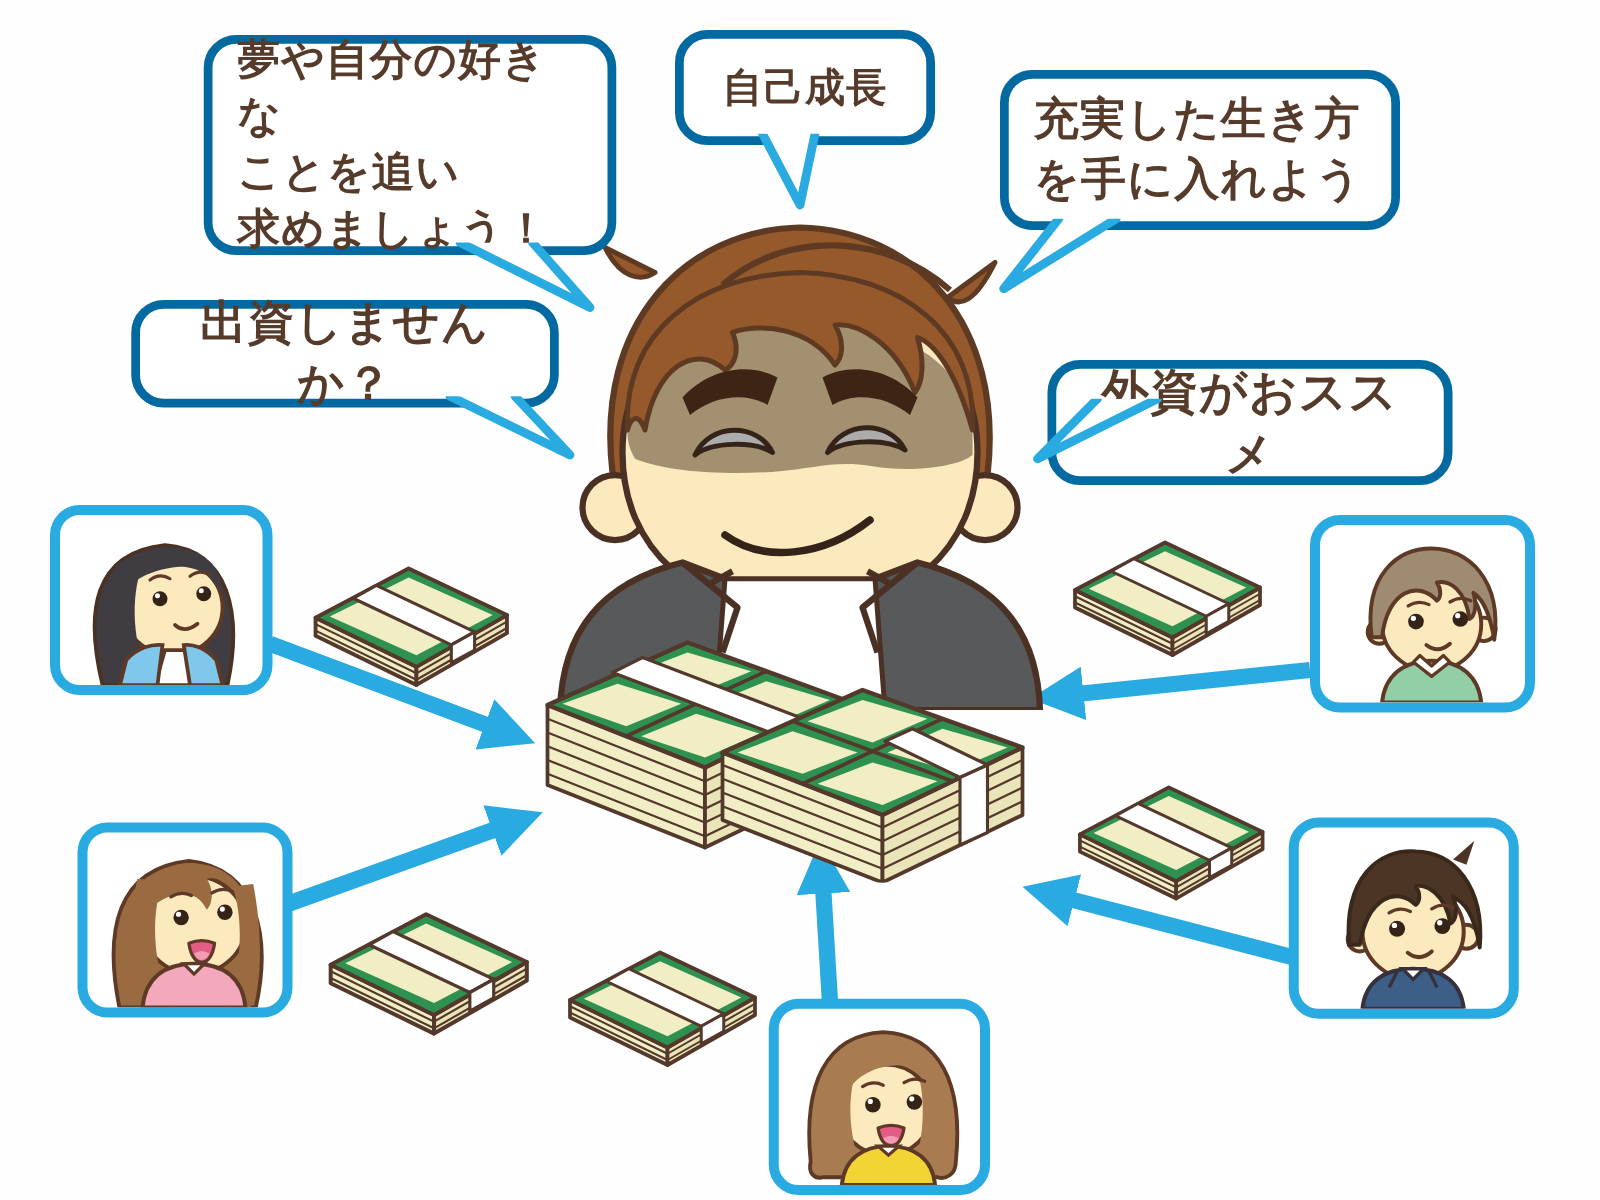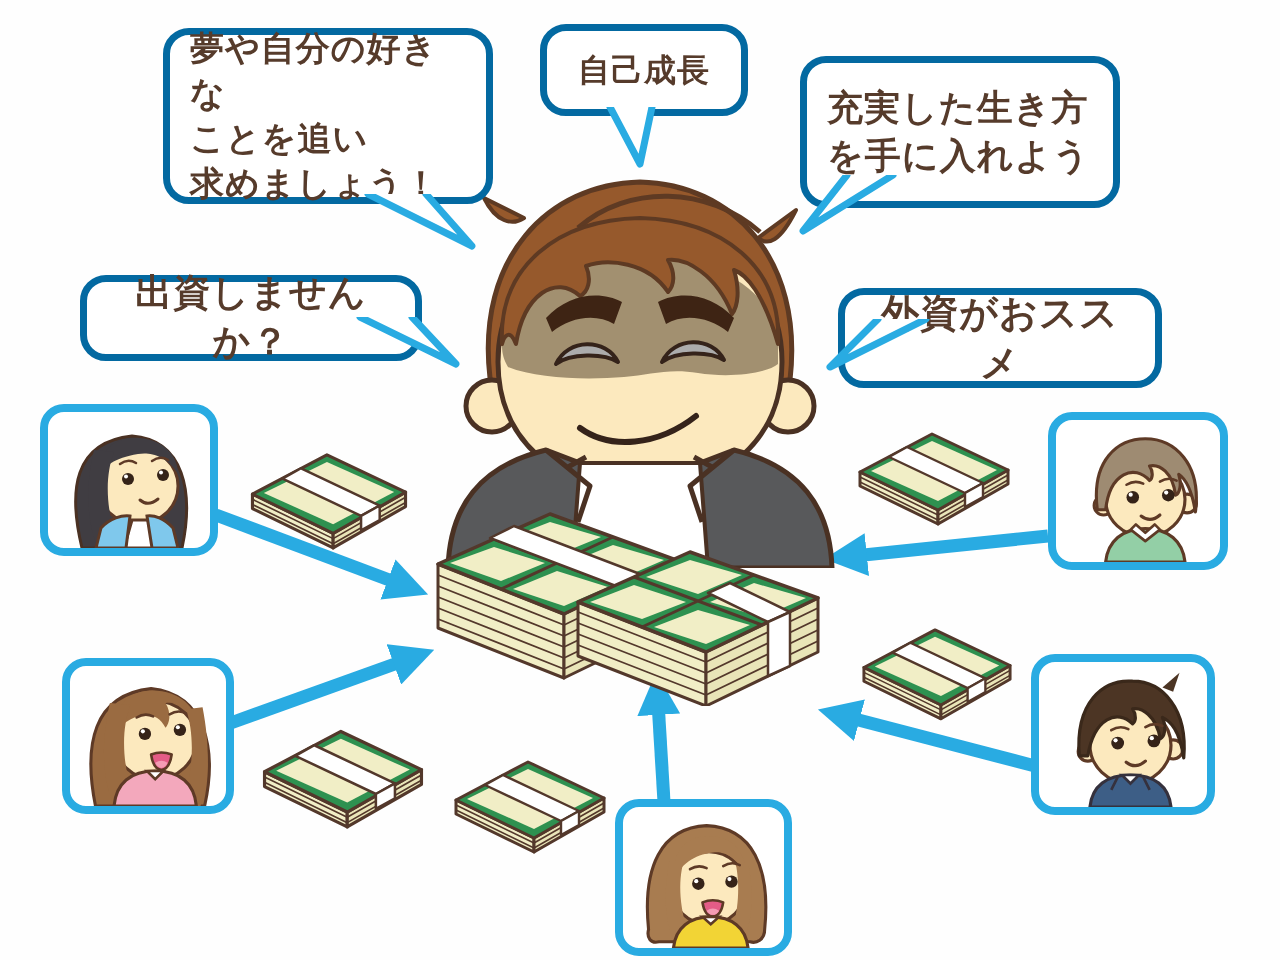--- a/index.html
+++ b/index.html
@@ -233,29 +233,29 @@
     <path d="M8,0 L112,52 L66,0" fill="#ffffff" stroke="#29abe2" stroke-width="7" stroke-linecap="round" stroke-linejoin="round"></path>
   </svg>
 
   <div class="bubble center" style="left:540px;top:24px;width:208px;height:92px;">
     <div class="txt" style="font-size:32px;">自己成長</div>
   </div>
   <svg class="tail" style="left:600px;top:107px;" width="70" height="64" viewBox="0 0 70 64">
     <path d="M10,0 L40,57 L52,0" fill="#ffffff" stroke="#29abe2" stroke-width="7" stroke-linecap="round" stroke-linejoin="round"></path>
   </svg>
 
-  <div class="bubble" style="left:800px;top:56px;width:320px;height:152px;">
+  <div class="bubble" style="left:800px;top:56px;width:320px;height:128px;">
     <div class="txt" style="font-size:36px;">充実した生き方
 を手に入れよう</div>
   </div>
   <svg class="tail" style="left:793px;top:175px;" width="112" height="62" viewBox="0 0 112 62">
     <path d="M100,0 L10,56 L54,0" fill="#ffffff" stroke="#29abe2" stroke-width="7" stroke-linecap="round" stroke-linejoin="round"></path>
   </svg>
 
-  <div class="bubble center" style="left:80px;top:240px;width:342px;height:86px;margin-top:35px;">
+  <div class="bubble center" style="left:105px;top:240px;width:342px;height:86px;">
     <div class="txt" style="font-size:37px;">出資しませんか？</div>
   </div>
   <svg class="tail" style="left:350px;top:317px;" width="116" height="54" viewBox="0 0 116 54">
     <path d="M10,0 L106,47 L62,0" fill="#ffffff" stroke="#29abe2" stroke-width="7" stroke-linecap="round" stroke-linejoin="round"></path>
   </svg>
 
   <div class="bubble center" style="left:838px;top:244px;width:324px;height:100px;margin-top:44px;">
     <div class="txt" style="font-size:38px;">外資がおススメ</div>
   </div>
   <svg class="tail" style="left:820px;top:319px;" width="112" height="54" viewBox="0 0 112 54">

